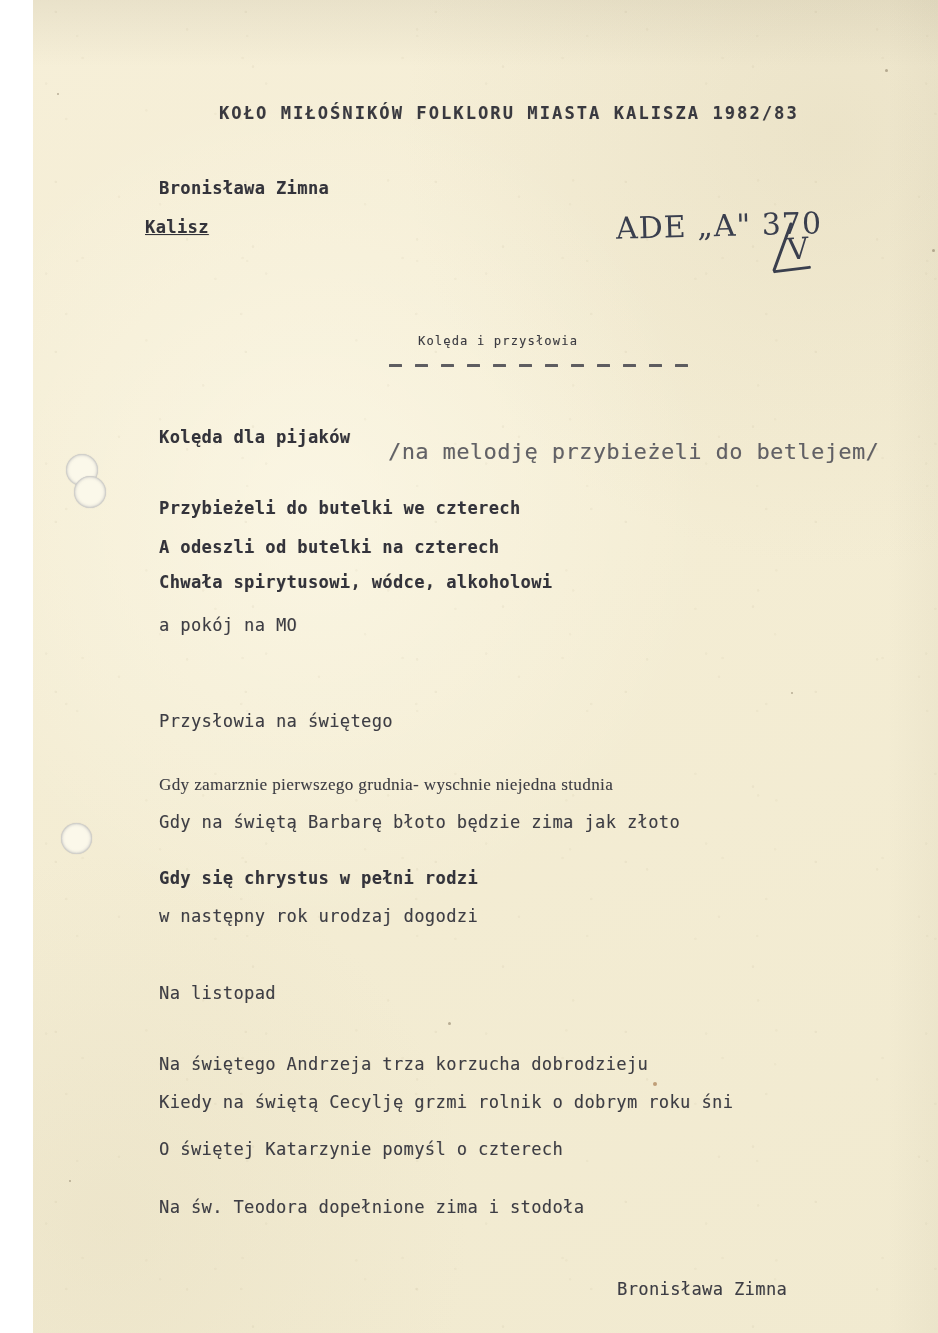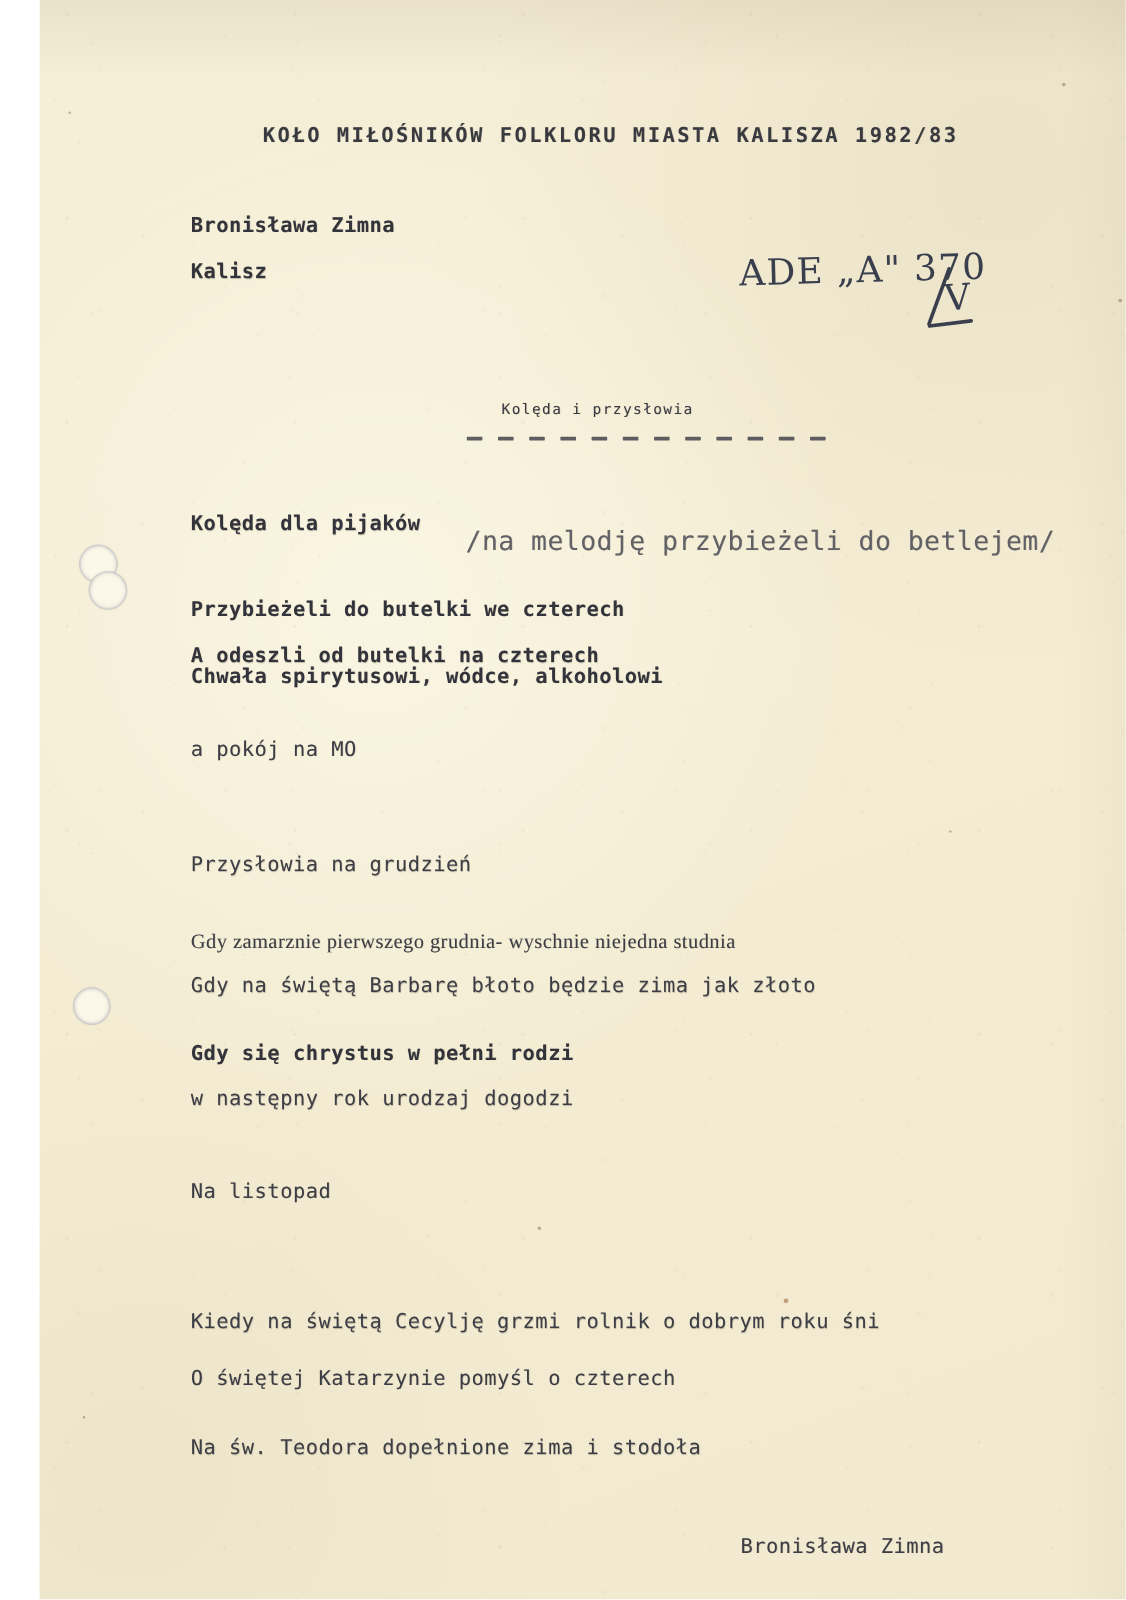--- a/index.html
+++ b/index.html
@@ -167,21 +167,21 @@
   <div class="speck" style="left:24px; top:93px; width:2px; height:2px;"></div>
   <div class="speck" style="left:415px; top:1022px; width:3px; height:3px;"></div>
   <div class="speck speck-rust" style="left:620px; top:1082px; width:4px; height:4px;"></div>
   <div class="speck" style="left:899px; top:249px; width:3px; height:3px;"></div>
   <div class="speck" style="left:36px; top:1180px; width:2px; height:2px;"></div>
   <div class="speck" style="left:758px; top:692px; width:2px; height:2px;"></div>
 
   <div class="t header-title" style="left:186px; top:103px;">KOŁO MIŁOŚNIKÓW FOLKLORU MIASTA KALISZA 1982/83</div>
 
   <div class="t line17 bold" style="left:126px; top:178px;">Bronisława Zimna</div>
-  <div class="t line17 bold" style="left:126px; top:217px;">Kalisz</div>
+  <div class="t line17 bold" style="left:112px; top:217px;text-decoration:underline;">Kalisz</div>
 
 
   <div class="handwriting" style="left:583px; top:208px;">ADE „A" 370</div>
   <div class="hw-slash" style="left:748px; top:221px;"></div>
   <div class="hw-v" style="left:754px; top:231px;">V</div>
   <div class="hw-underline" style="left:740px; top:268px;"></div>
 
   <div class="t doc-title" style="left:385px; top:334px;">Kolęda i przysłowia</div>
   <div class="dashline" style="left:356px; top:364px;">
       <i></i>
@@ -196,33 +196,34 @@
       <i></i>
       <i></i>
       <i></i>
     </div>
 
   <div class="t line17 bold" style="left:126px; top:427px;">Kolęda dla pijaków</div>
   <div class="t line16 faint" style="left:355px; top:439px;">/na melodję przybieżeli do betlejem/</div>
 
   <div class="t line17 bold" style="left:126px; top:498px;">Przybieżeli do butelki we czterech</div>
   <div class="t line17 bold" style="left:126px; top:537px;">A odeszli od butelki na czterech</div>
-  <div class="t line17 bold" style="left:126px; top:554px;">Chwała spirytusowi, wódce, alkoholowi</div>
+  <div class="t line17 bold" style="left:126px; top:572px;">Chwała spirytusowi, wódce, alkoholowi</div>
   <div class="t line17" style="left:126px; top:615px;">a pokój na MO</div>
 
-  <div class="t line17" style="left:126px; top:711px;">Przysłowia na grudzień</div>
+  <div class="t line17" style="left:126px; top:711px;">Przysłowia na świętego</div>
 
   <div class="t line17" style="left:126px; top:775px;font-family:Liberation Serif, serif;">Gdy zamarznie pierwszego grudnia- wyschnie niejedna studnia</div>
   <div class="t line17" style="left:126px; top:812px;">Gdy na świętą Barbarę błoto będzie zima jak złoto</div>
 
   <div class="t line17 bold" style="left:126px; top:868px;">Gdy się chrystus w pełni rodzi</div>
   <div class="t line17" style="left:126px; top:906px;">w następny rok urodzaj dogodzi</div>
 
   <div class="t line17" style="left:126px; top:983px;">Na listopad</div>
 
+  <div class="t line17" style="left:126px; top:1054px;">Na świętego Andrzeja trza korzucha dobrodzieju</div>
   <div class="t line17" style="left:126px; top:1092px;">Kiedy na świętą Cecylję grzmi rolnik o dobrym roku śni</div>
 
   <div class="t line17" style="left:126px; top:1139px;">O świętej Katarzynie pomyśl o czterech</div>
 
   <div class="t line17" style="left:126px; top:1197px;">Na św. Teodora dopełnione zima i stodoła</div>
 
   <div class="t line17" style="left:584px; top:1279px;">Bronisława Zimna</div>
 
 </div>
 

